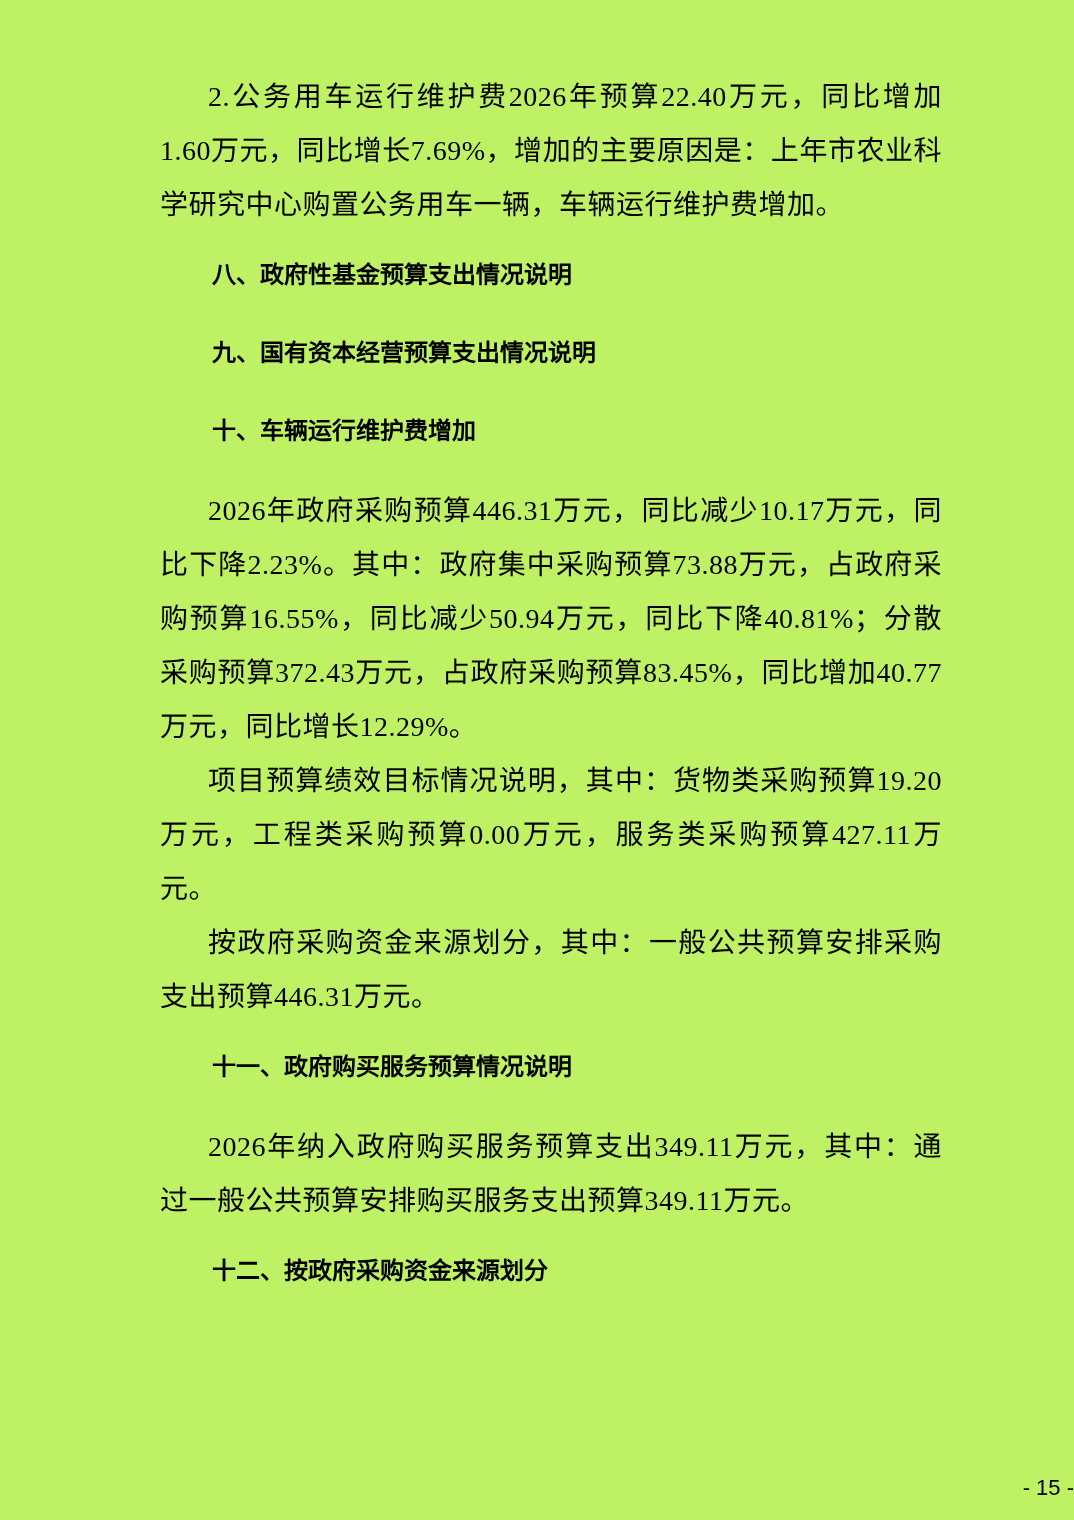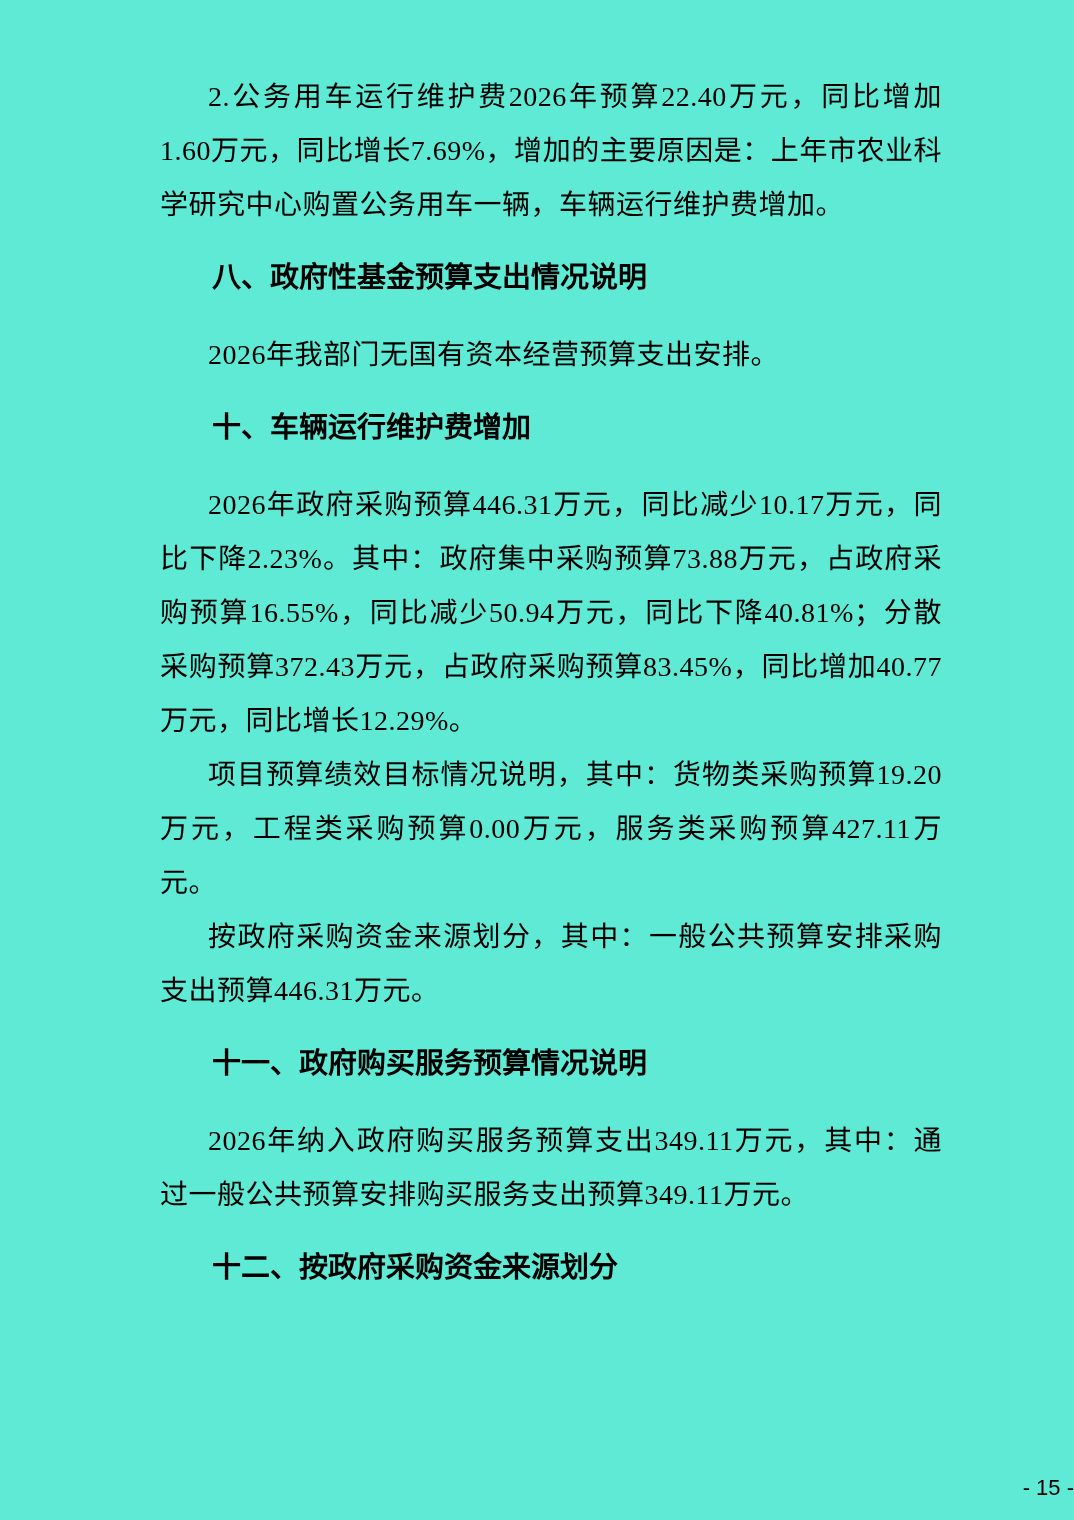--- a/index.html
+++ b/index.html
@@ -5,21 +5,21 @@
 <style>
   html, body {
     margin: 0;
     padding: 0;
     background: #ffffff;
   }
   .page {
     position: relative;
     width: 1074px;
     height: 1520px;
-    background: #5eead4;
+    background: #bef264;
     color: #000000;
     overflow: hidden;
     font-family: "Liberation Serif", "DejaVu Serif", serif;
   }
   .content {
     position: absolute;
     top: 70px;
     left: 160px;
     width: 782px;
   }
@@ -28,23 +28,23 @@
     font-size: 28px;
     line-height: 54px;
     text-indent: 48px;
     text-align: justify;
     letter-spacing: 0.5px;
     color: #000000;
   }
   .heading {
     margin: 18px 0 24px 0;
     padding-left: 52px;
-    font-family: Liberation Sans, sans-serif;
+    font-family: Liberation Mono, monospace;
     font-weight: bold;
-    font-size: 29px;
+    font-size: 24px;
     line-height: 54px;
     color: #000000;
   }
   .footer {
     position: absolute;
     top: 1474px;
     left: 0;
     width: 100%;
     text-align: right;
     font-family: "Liberation Sans", "DejaVu Sans", sans-serif;
@@ -53,21 +53,21 @@
     color: #000000;
   }
 </style>
 </head>
 <body>
 
 <div class="page">
   <div class="content">
     <p class="para">2.公务用车运行维护费2026年预算22.40万元，同比增加1.60万元，同比增长7.69%，增加的主要原因是：上年市农业科学研究中心购置公务用车一辆，车辆运行维护费增加。</p>
     <h2 class="heading">八、政府性基金预算支出情况说明</h2>
-    <p class="para">2026年我部门无国有资本经营预算支出安排。</p>
+    <h2 class="heading">九、国有资本经营预算支出情况说明</h2>
     <h2 class="heading">十、车辆运行维护费增加</h2>
     <p class="para">2026年政府采购预算446.31万元，同比减少10.17万元，同比下降2.23%。其中：政府集中采购预算73.88万元，占政府采购预算16.55%，同比减少50.94万元，同比下降40.81%；分散采购预算372.43万元，占政府采购预算83.45%，同比增加40.77万元，同比增长12.29%。</p>
     <p class="para">项目预算绩效目标情况说明，其中：货物类采购预算19.20万元，工程类采购预算0.00万元，服务类采购预算427.11万元。</p>
     <p class="para">按政府采购资金来源划分，其中：一般公共预算安排采购支出预算446.31万元。</p>
     <h2 class="heading">十一、政府购买服务预算情况说明</h2>
     <p class="para">2026年纳入政府购买服务预算支出349.11万元，其中：通过一般公共预算安排购买服务支出预算349.11万元。</p>
     <h2 class="heading">十二、按政府采购资金来源划分</h2>
   </div>
   <div class="footer">- 15 -</div>
 </div>

